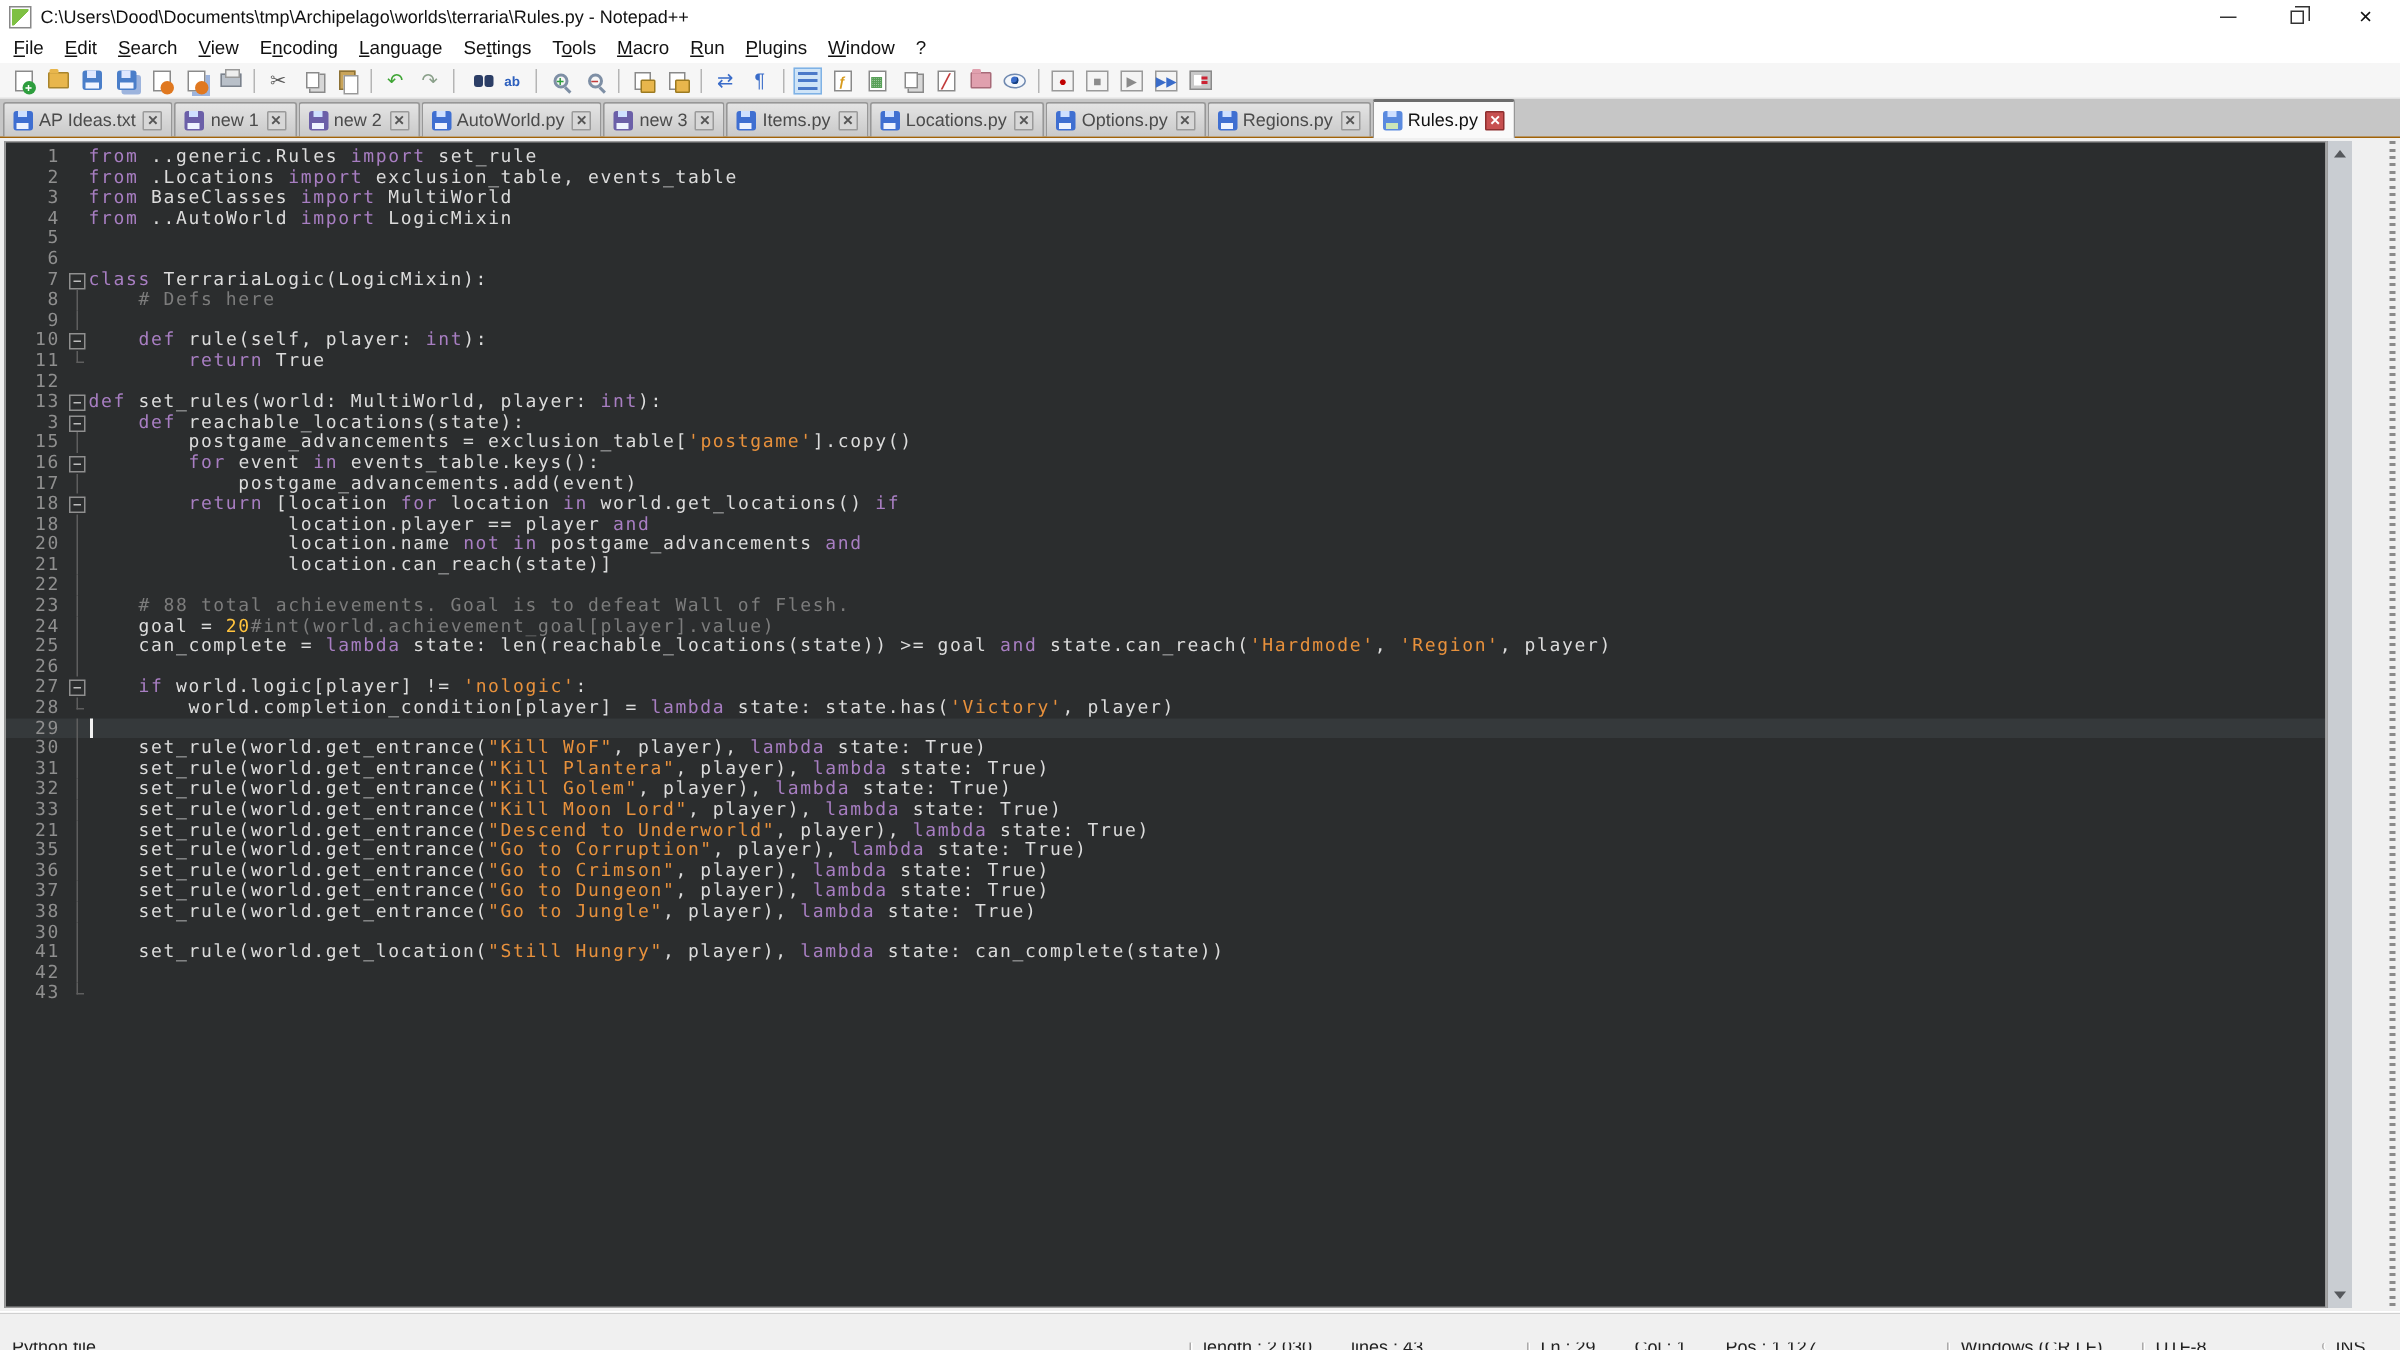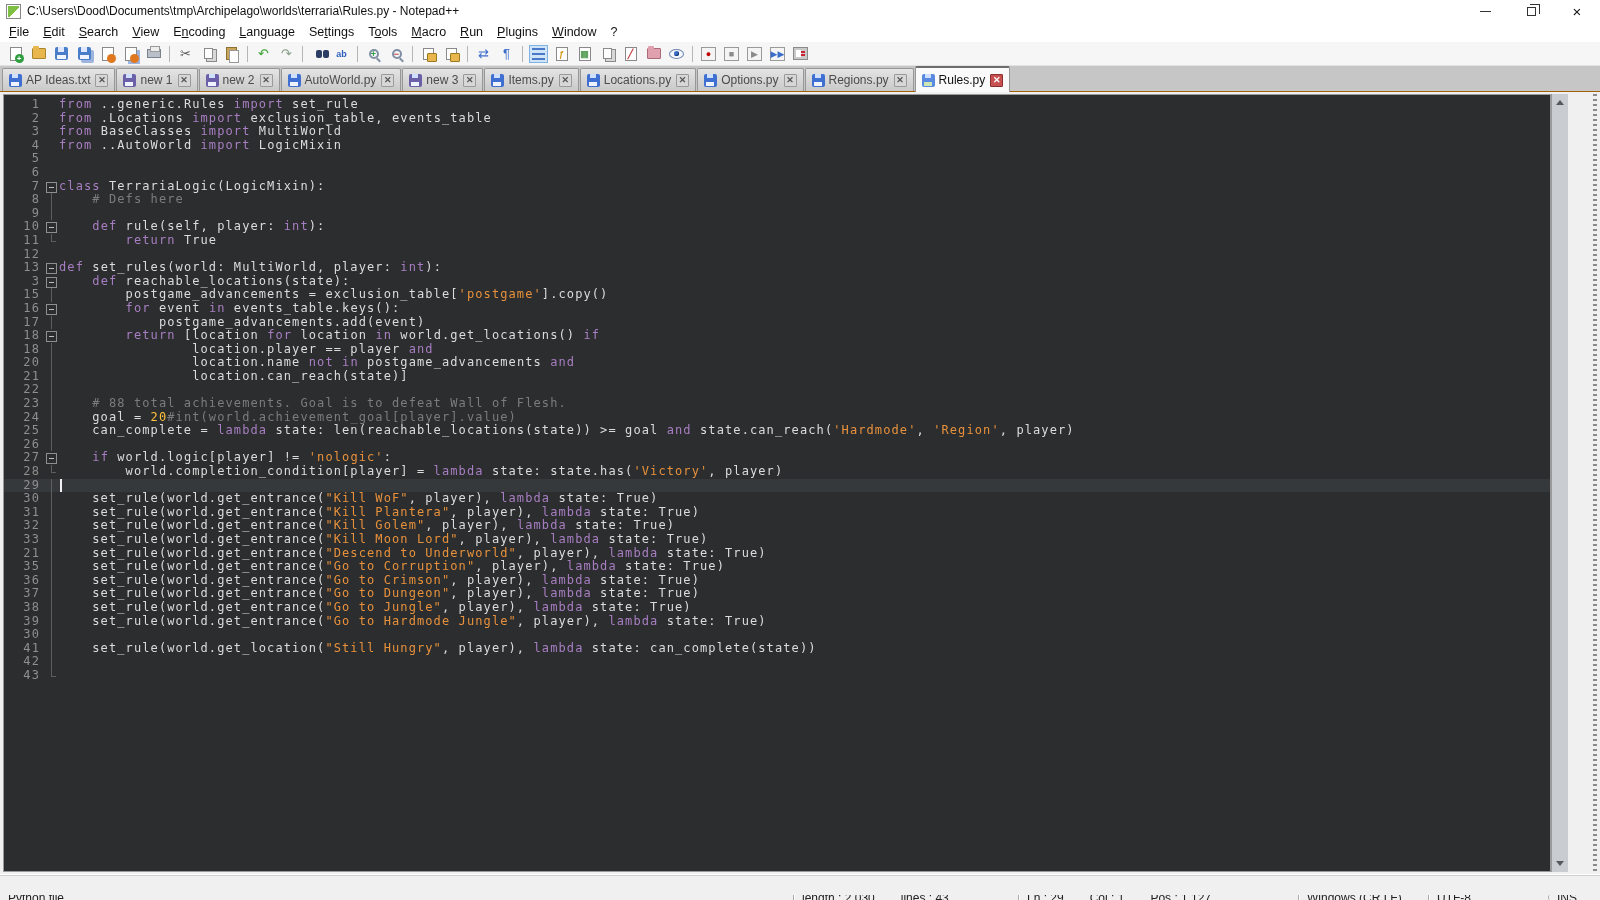--- a/index.html
+++ b/index.html
@@ -355,21 +355,20 @@
         <div class="line caret-line"><span class="ln">29</span><span class="fold v"></span><span class="code"></span><span class="caret"></span></div>
         <div class="line"><span class="ln">30</span><span class="fold v"></span><span class="code"><span class="seg-d">    set_rule(world.get_entrance(</span><span class="seg-s">"Kill WoF"</span><span class="seg-d">, player), </span><span class="seg-k">lambda</span><span class="seg-d"> state: True)</span></span></div>
         <div class="line"><span class="ln">31</span><span class="fold v"></span><span class="code"><span class="seg-d">    set_rule(world.get_entrance(</span><span class="seg-s">"Kill Plantera"</span><span class="seg-d">, player), </span><span class="seg-k">lambda</span><span class="seg-d"> state: True)</span></span></div>
         <div class="line"><span class="ln">32</span><span class="fold v"></span><span class="code"><span class="seg-d">    set_rule(world.get_entrance(</span><span class="seg-s">"Kill Golem"</span><span class="seg-d">, player), </span><span class="seg-k">lambda</span><span class="seg-d"> state: True)</span></span></div>
         <div class="line"><span class="ln">33</span><span class="fold v"></span><span class="code"><span class="seg-d">    set_rule(world.get_entrance(</span><span class="seg-s">"Kill Moon Lord"</span><span class="seg-d">, player), </span><span class="seg-k">lambda</span><span class="seg-d"> state: True)</span></span></div>
         <div class="line"><span class="ln">21</span><span class="fold v"></span><span class="code"><span class="seg-d">    set_rule(world.get_entrance(</span><span class="seg-s">"Descend to Underworld"</span><span class="seg-d">, player), </span><span class="seg-k">lambda</span><span class="seg-d"> state: True)</span></span></div>
         <div class="line"><span class="ln">35</span><span class="fold v"></span><span class="code"><span class="seg-d">    set_rule(world.get_entrance(</span><span class="seg-s">"Go to Corruption"</span><span class="seg-d">, player), </span><span class="seg-k">lambda</span><span class="seg-d"> state: True)</span></span></div>
         <div class="line"><span class="ln">36</span><span class="fold v"></span><span class="code"><span class="seg-d">    set_rule(world.get_entrance(</span><span class="seg-s">"Go to Crimson"</span><span class="seg-d">, player), </span><span class="seg-k">lambda</span><span class="seg-d"> state: True)</span></span></div>
         <div class="line"><span class="ln">37</span><span class="fold v"></span><span class="code"><span class="seg-d">    set_rule(world.get_entrance(</span><span class="seg-s">"Go to Dungeon"</span><span class="seg-d">, player), </span><span class="seg-k">lambda</span><span class="seg-d"> state: True)</span></span></div>
         <div class="line"><span class="ln">38</span><span class="fold v"></span><span class="code"><span class="seg-d">    set_rule(world.get_entrance(</span><span class="seg-s">"Go to Jungle"</span><span class="seg-d">, player), </span><span class="seg-k">lambda</span><span class="seg-d"> state: True)</span></span></div>
-        <div class="line"><span class="ln">39</span><span class="fold v"></span><span class="code"><span class="seg-d">    set_rule(world.get_entrance(</span><span class="seg-s">"Go to Hardmode Jungle"</span><span class="seg-d">, player), </span><span class="seg-k">lambda</span><span class="seg-d"> state: True)</span></span></div>
         <div class="line"><span class="ln">30</span><span class="fold v"></span><span class="code"></span></div>
         <div class="line"><span class="ln">41</span><span class="fold v"></span><span class="code"><span class="seg-d">    set_rule(world.get_location(</span><span class="seg-s">"Still Hungry"</span><span class="seg-d">, player), </span><span class="seg-k">lambda</span><span class="seg-d"> state: can_complete(state))</span></span></div>
         <div class="line"><span class="ln">42</span><span class="fold v"></span><span class="code"></span></div>
         <div class="line"><span class="ln">43</span><span class="fold end"></span><span class="code"></span></div>
       </div>
   </div>
   <div class="vscroll">
     <div class="vs-arrow up">
         <div class="tri-up"></div>
       </div>

